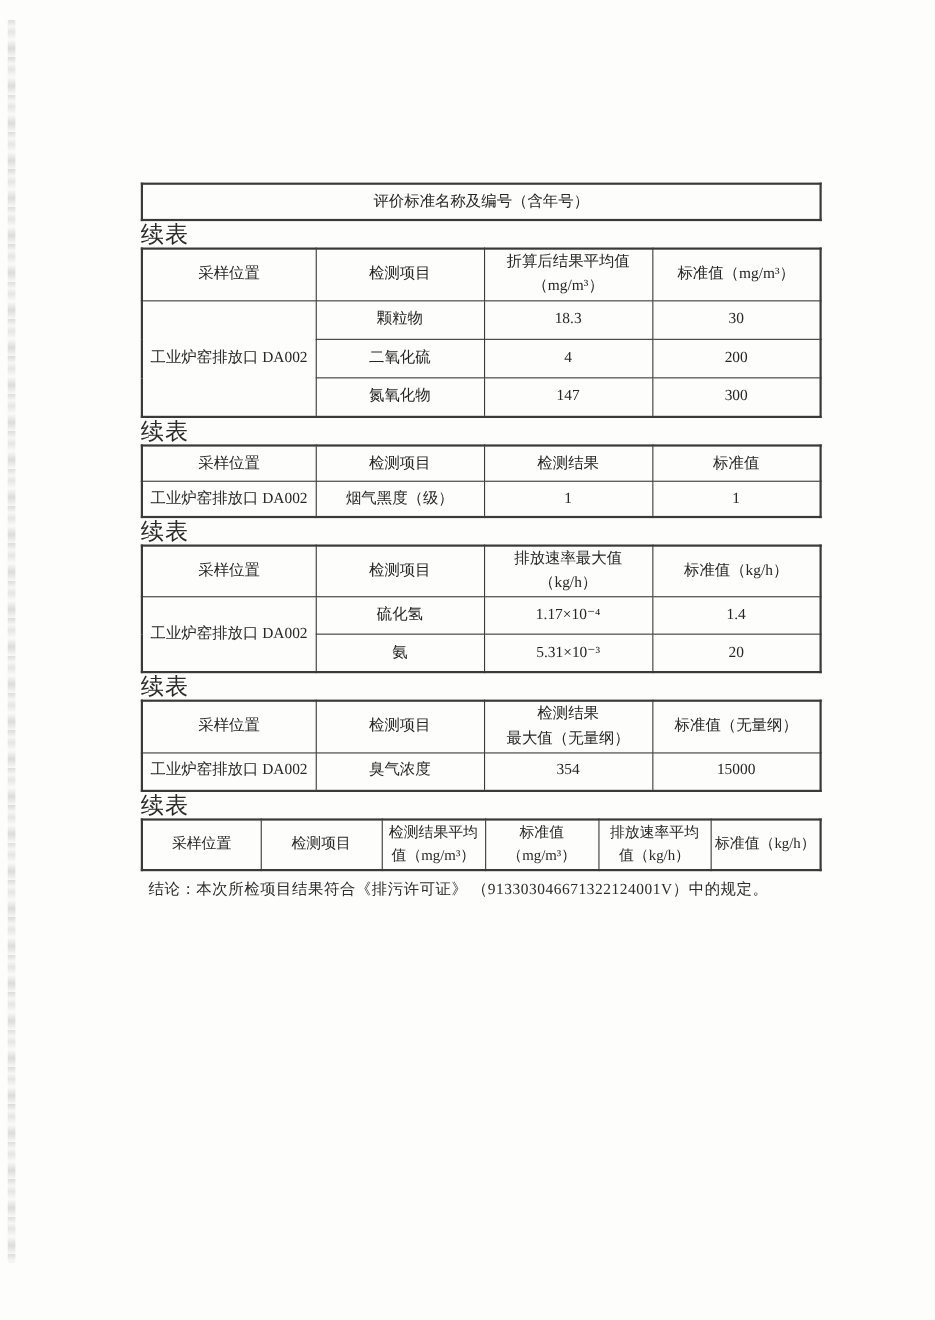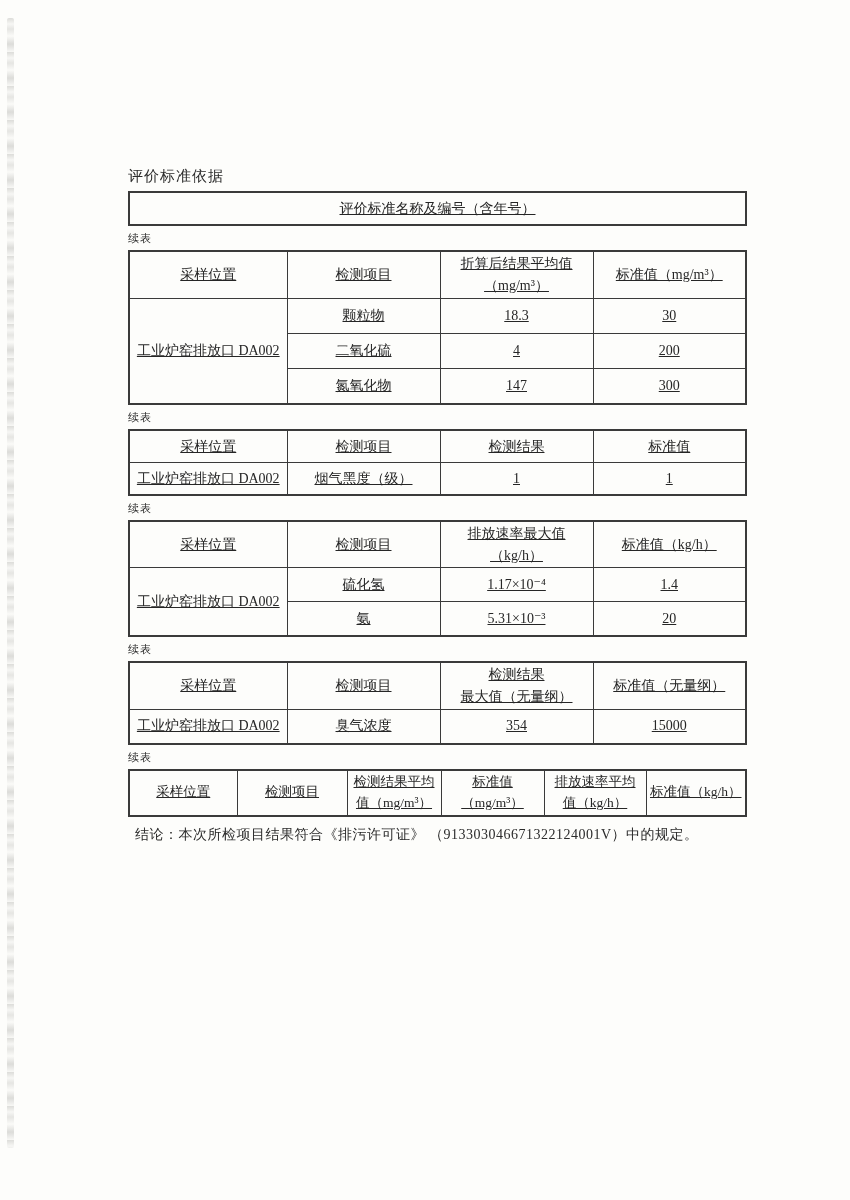--- a/index.html
+++ b/index.html
@@ -21,49 +21,48 @@
       rgba(175,175,170,0.30) 11px, rgba(225,225,220,0.10) 18px,
       rgba(150,150,145,0.32) 26px, rgba(215,215,210,0.12) 34px);
     border-radius:2px;
   }
   .content{position:absolute;left:128px;top:166px;width:617px;}
   .doc-heading{
     font-size:15px;line-height:21px;margin:0 0 4px 0;font-weight:normal;
     letter-spacing:1px;
   }
   .cont-label{
-    font-size:11px;line-height:19px;margin:3px 0 2px 0;letter-spacing:1px;
+    font-size:21px;line-height:19px;margin:3px 0 2px 0;letter-spacing:1px;
   }
   table{
     border-collapse:collapse;table-layout:fixed;width:617px;
     font-size:14px;color:#262626;
   }
   table, td, th{border:1px solid #3a3a3a;}
   table{border-width:2px;}
   td{
     text-align:center;vertical-align:middle;padding:1px 3px;
-    white-space:pre-line;line-height:1.55;text-decoration:underline;
+    white-space:pre-line;line-height:1.55;
   }
   .h29 td{height:29px;} .h44 td{height:44px;} .h32 td{height:32px;}
   .h31 td{height:31px;} .h42 td{height:42px;} .h86 td{height:44px;}
   .t5{font-size:13.5px;}
   .conclusion{
     font-size:14px;line-height:19px;margin:8px 0 0 0;padding-left:7px;
     letter-spacing:0.5px;
   }
 </style>
 </head>
 <body>
 
 <div class="page">
   <div class="scan-strip"></div>
 
   <div class="content">
 
-    <p class="doc-heading">评价标准依据</p>
 
     <table>
       <colgroup>
           <col style="width:617px">
         </colgroup>
       <tbody>
           <tr class="h29">
         <td>评价标准名称及编号（含年号）</td>
       </tr>
     </tbody>

